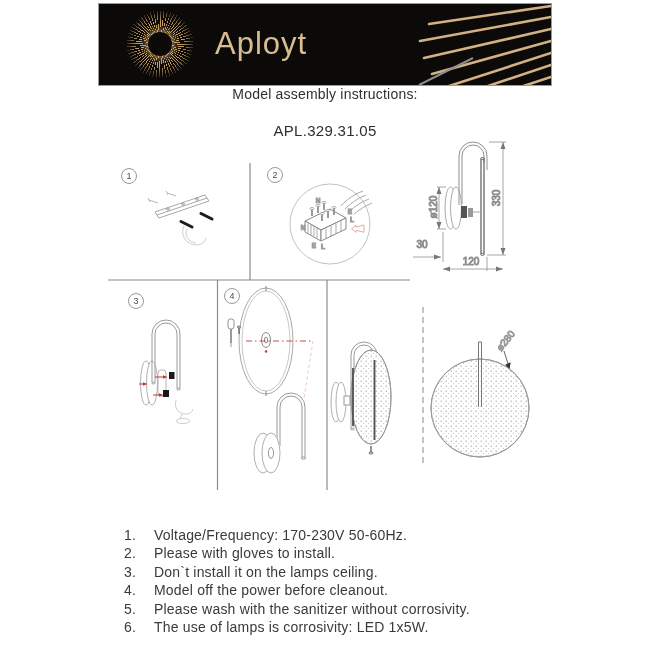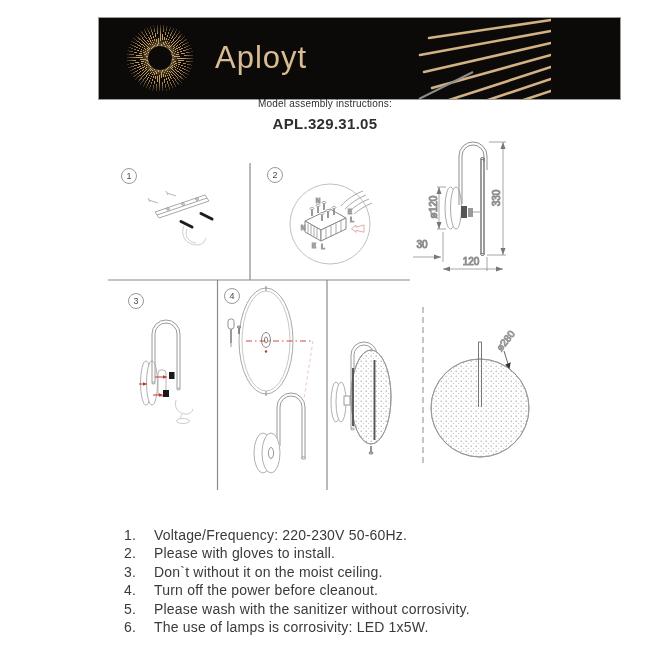--- a/index.html
+++ b/index.html
@@ -2,21 +2,21 @@
 <html><head>
 <meta charset="utf-8">
 <style>
   html,body{margin:0;padding:0;}
   body{
     width:650px;height:650px;position:relative;background:#ffffff;
     font-family:"Liberation Sans",sans-serif;overflow:hidden;
   }
   
   .banner{
-    position:absolute;left:99px;top:18px;width:521px;height:81px;
+    position:absolute;left:99px;top:4px;width:452px;height:81px;
     background:#0c0a08;outline:1px solid #9a9a9a;overflow:hidden;
   }
   .logo{
     position:absolute;left:28px;top:7px;width:66px;height:66px;border-radius:50%;
     background:repeating-conic-gradient(#c49a5e 0deg 1.7deg, rgba(12,10,8,0) 1.7deg 6deg);
   }
   .logo::before{
     content:"";position:absolute;inset:0;border-radius:50%;
     background:radial-gradient(circle, rgba(12,10,8,0) 0 50%, #0c0a08 76%);
   }
@@ -24,22 +24,22 @@
     content:"";position:absolute;inset:21px;border-radius:50%;background:#0c0a08;
     box-shadow:0 0 7px 3px rgba(226,186,120,.65);
   }
   .brand{
     position:absolute;left:116px;top:22px;
     font-size:31px;color:#d8bd92;letter-spacing:1px;font-weight:400;
   }
   .banner svg{position:absolute;left:0;top:0;}
   
   .title-block{position:absolute;left:0;top:86px;width:650px;text-align:center;color:#2f2f2f;}
-  .title-line{font-size:10px;letter-spacing:.2px;margin-top:12px;}
-  .model-line{font-size:15px;margin-top:6px;letter-spacing:.3px;font-weight:bold;}
+  .title-line{font-size:14px;letter-spacing:.2px;}
+  .model-line{font-size:15px;margin-top:20px;letter-spacing:.3px;}
   
   .diagram{position:absolute;left:0;top:0;width:650px;height:650px;}
   .diagram text{font-family:"Liberation Sans",sans-serif;fill:#4a4a4a;}
   .dimtxt{font-size:10px;}
   .wiretxt{font-size:6.5px;font-weight:bold;fill:#111;}
   .stepnum{font-size:9px;fill:#555;}
   
   .instr{
     position:absolute;left:124px;top:526px;width:440px;
     font-size:14px;color:#3a3a3a;letter-spacing:.2px;
@@ -287,33 +287,33 @@
     </g>
     <line x1="504" y1="351" x2="509" y2="367" stroke="#555" stroke-width="0.9"></line>
     <path d="M509.5,369 l1.2,-6.8 l-5.6,2.6 z" fill="#333" stroke="none"></path>
     <text class="dimtxt" x="506" y="344" text-anchor="middle" transform="rotate(-52 506 341)">ø280</text>
   </g>
 </svg>
 
 <div class="instr">
   <div class="row">
     <span>1.</span>
-    <span>Voltage/Frequency: 220-230V 50-60Hz.</span>
+    <span>Voltage/Frequency: 170-230V 50-60Hz.</span>
   </div>
   <div class="row">
     <span>2.</span>
     <span>Please with gloves to install.</span>
   </div>
   <div class="row">
     <span>3.</span>
-    <span>Don`t without it on the moist ceiling.</span>
+    <span>Don`t install it on the lamps ceiling.</span>
   </div>
   <div class="row">
     <span>4.</span>
-    <span>Turn off the power before cleanout.</span>
+    <span>Model off the power before cleanout.</span>
   </div>
   <div class="row">
     <span>5.</span>
     <span>Please wash with the sanitizer without corrosivity.</span>
   </div>
   <div class="row">
     <span>6.</span>
     <span>The use of lamps is corrosivity: LED 1x5W.</span>
   </div>
 </div>

